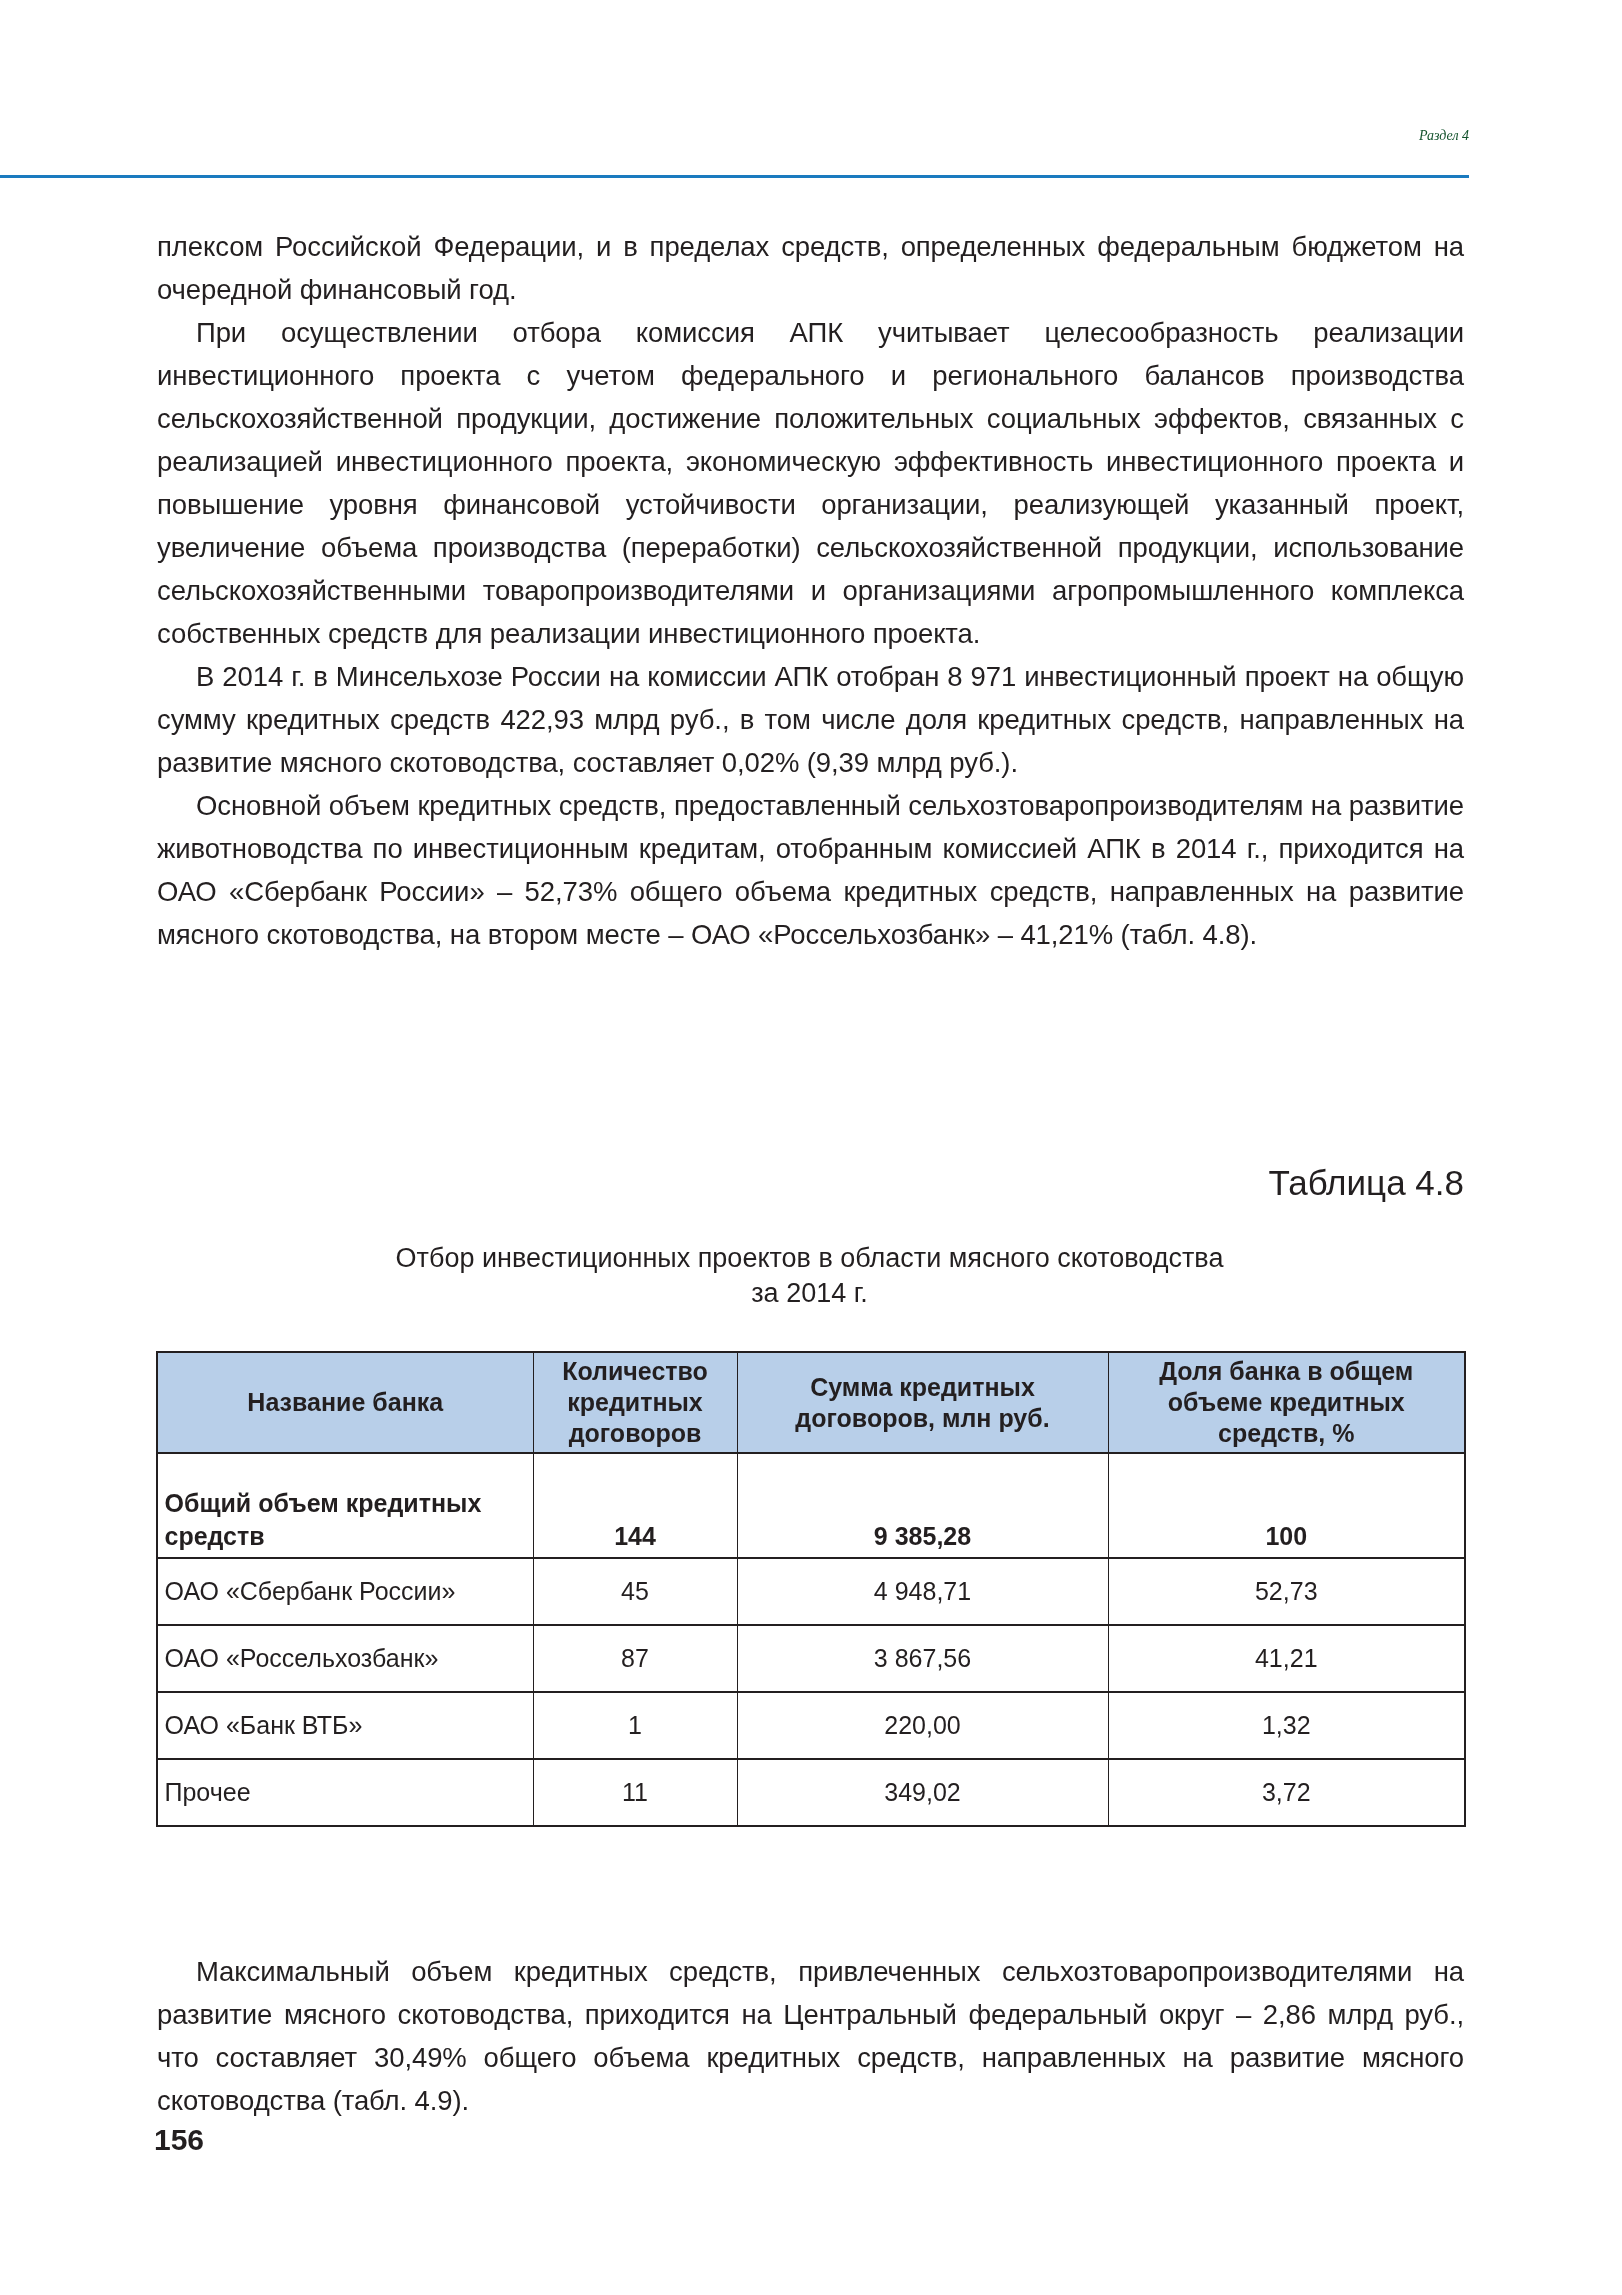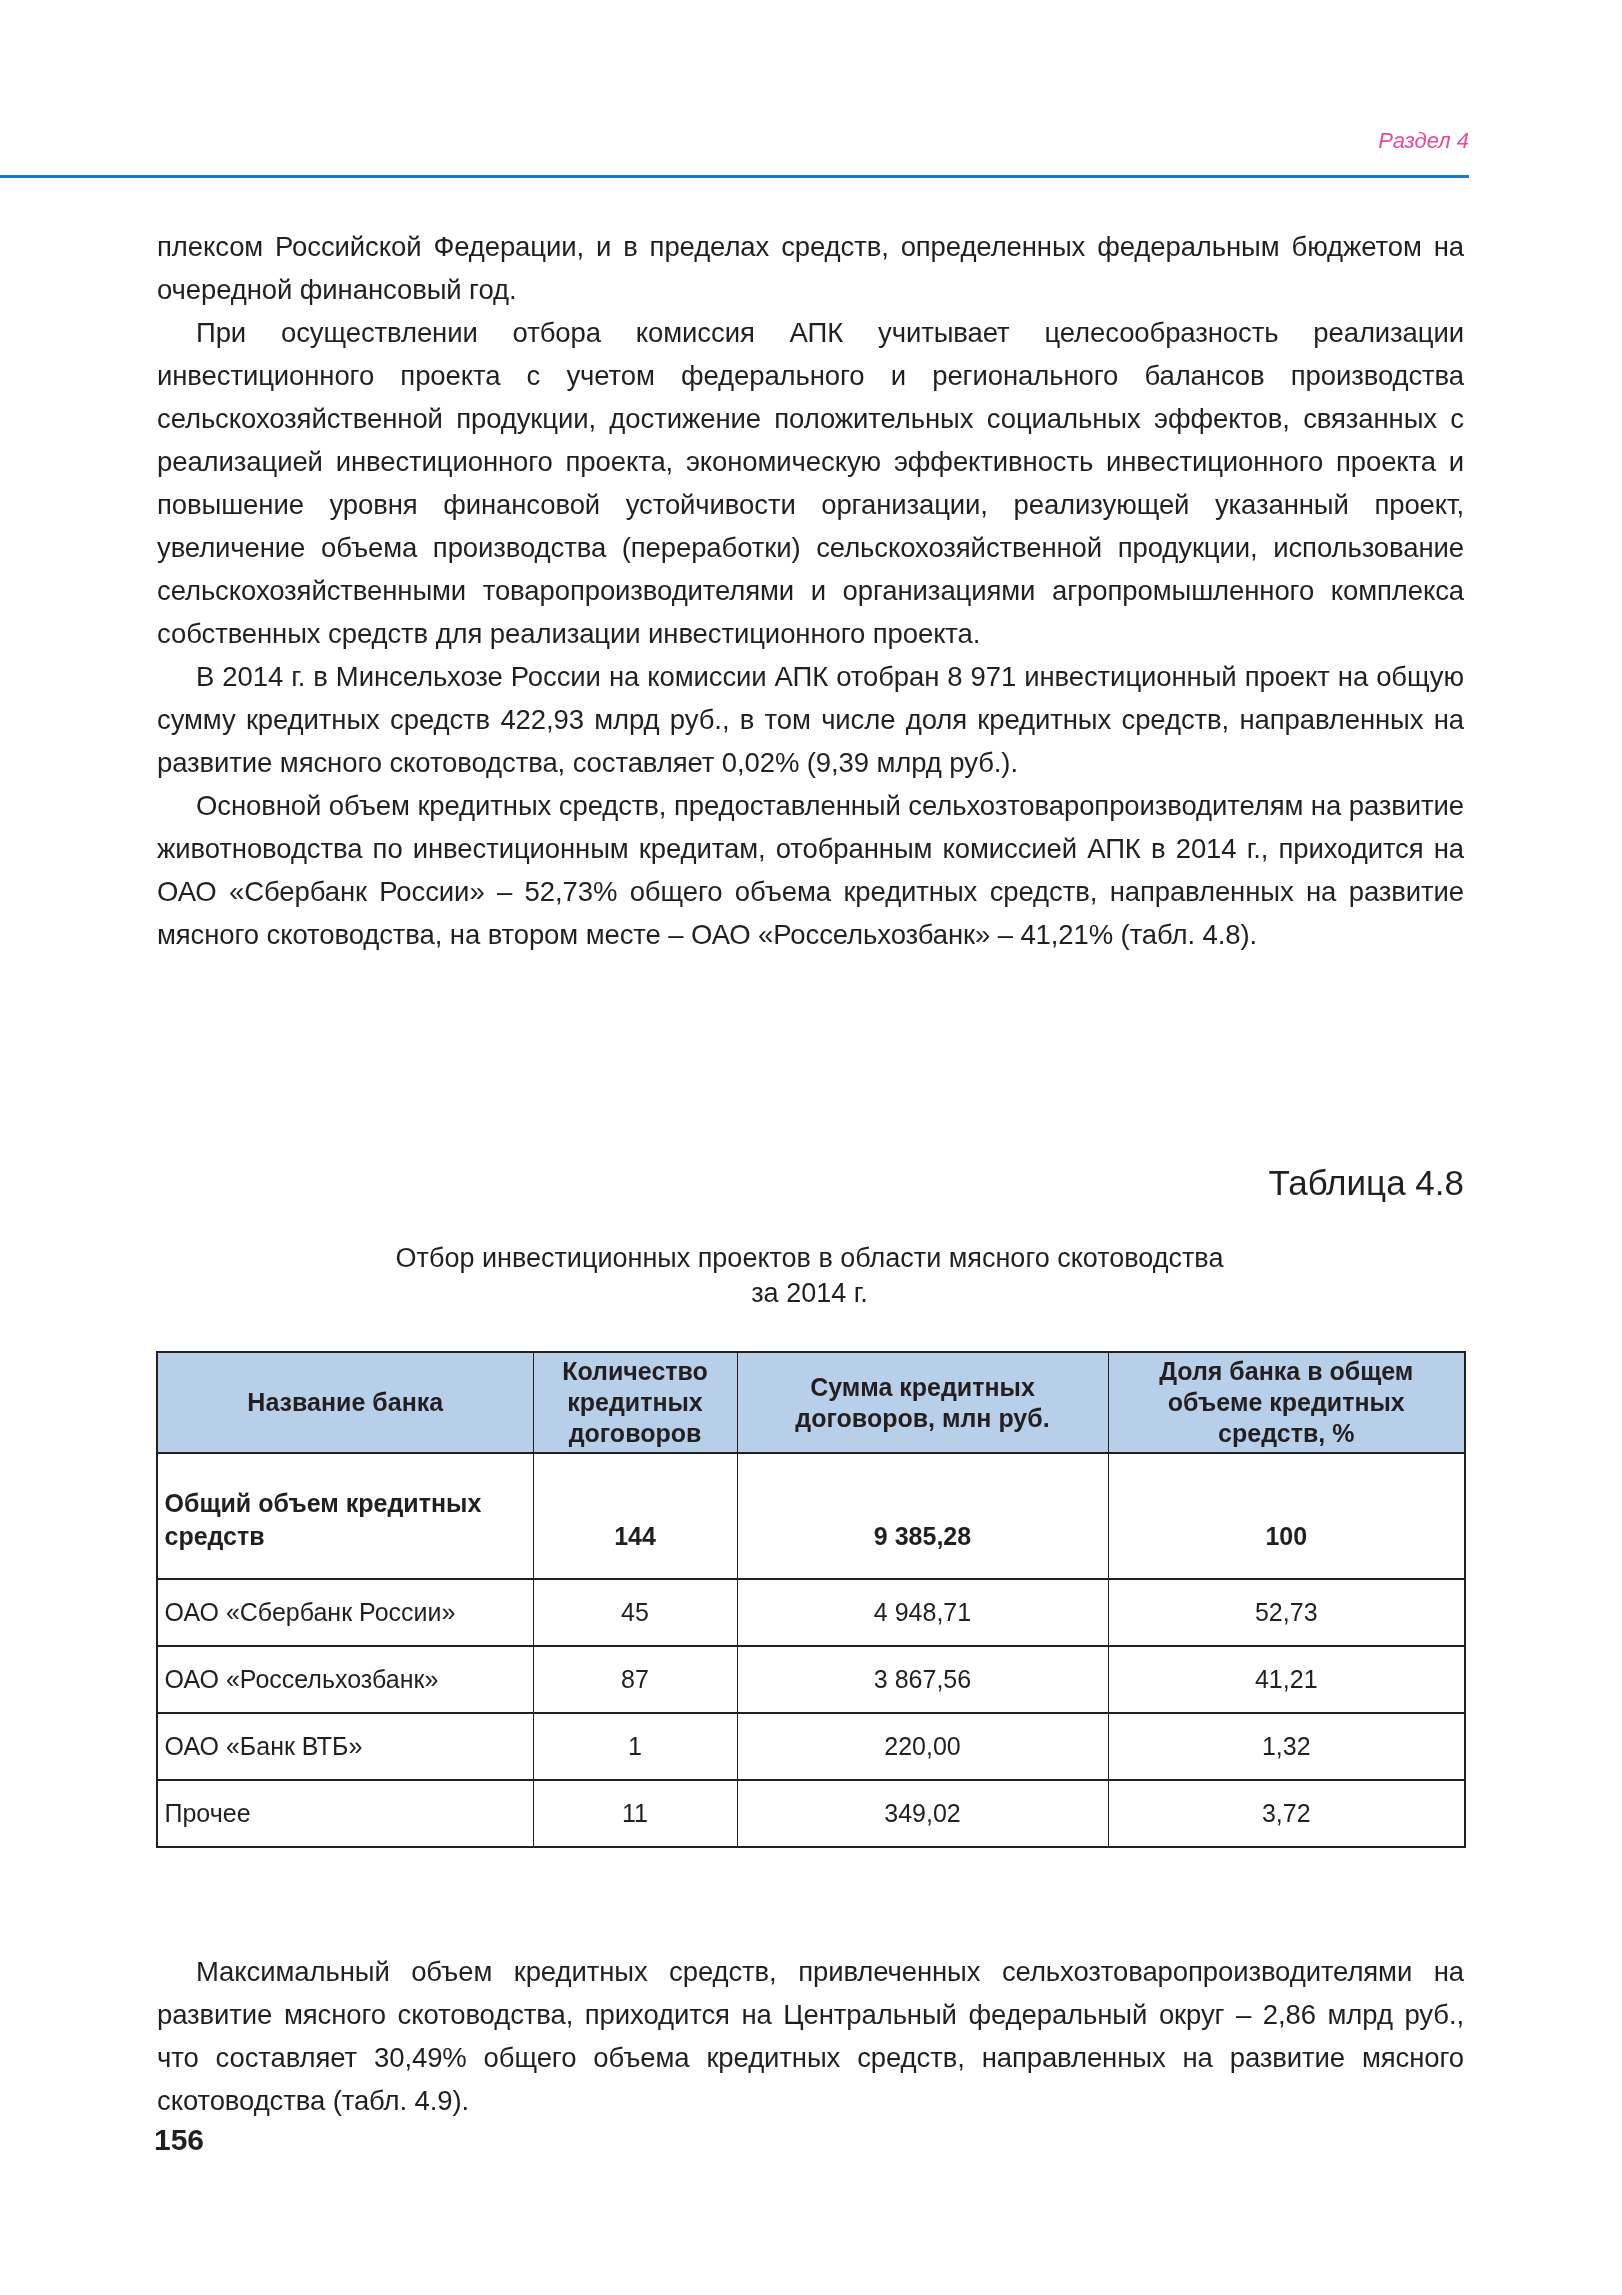--- a/index.html
+++ b/index.html
@@ -2,21 +2,21 @@
 <html style="font-size:10.5px"><head>
   <meta charset="utf-8">
   <style>
     html, body { margin: 0; padding: 0; }
     body {
       width: 1623px; height: 2295px; position: relative; background: #ffffff;
       font-family: "Liberation Sans", sans-serif; color: #231f20; overflow: hidden;
     }
     .running-head {
       position: absolute; right: 154px; top: 128px;
-      font-family: Liberation Sans, sans-serif; font-style: italic; font-size: 22px; color: #ec4899;
+      font-family: Liberation Serif, serif; font-style: italic; font-size: 14px; color: #14532d;
     }
     .head-rule {
       position: absolute; left: 0; top: 175px; width: 1469px; height: 3.3px; background: #1a7abf;
     }
     .body-text {
       position: absolute; left: 157px; width: 1307px;
       font-size: 27.5px; line-height: 43px; text-align: justify; letter-spacing: -0.1px;
     }
     .body-text p { margin: 0; text-align-last: left; }
     .body-text p.indent { text-indent: 39px; }
@@ -40,21 +40,21 @@
     table.data td:first-child { border-left-width: 2.6px; }
     table.data td:last-child { border-right-width: 2.6px; }
     table.data th {
       background: #b8cfe9; font-weight: bold; text-align: center; height: 99px;
       line-height: 31px; border-left-width: 1.3px; border-right-width: 1.3px; font-size: 25px;
     }
     table.data th:first-child { border-left-width: 2.6px; }
     table.data th:last-child { border-right-width: 2.6px; }
     table.data td { height: 65px; text-align: center; }
     table.data td.name { text-align: left; padding-left: 6.5px; }
-    table.data tr.total td { height: 99px; font-weight: bold; vertical-align: bottom; padding-bottom: 25px; line-height: 33px; }
+    table.data tr.total td { height: 99px; font-weight: bold; vertical-align: bottom; padding-bottom: 4px; line-height: 33px; }
     .page-number {
       position: absolute; left: 154px; top: 2123px; font-weight: bold; font-size: 30px;
     }
   </style>
 </head>
 <body>
 
 <div class="running-head">Раздел 4</div>
 <div class="head-rule"></div>
 

